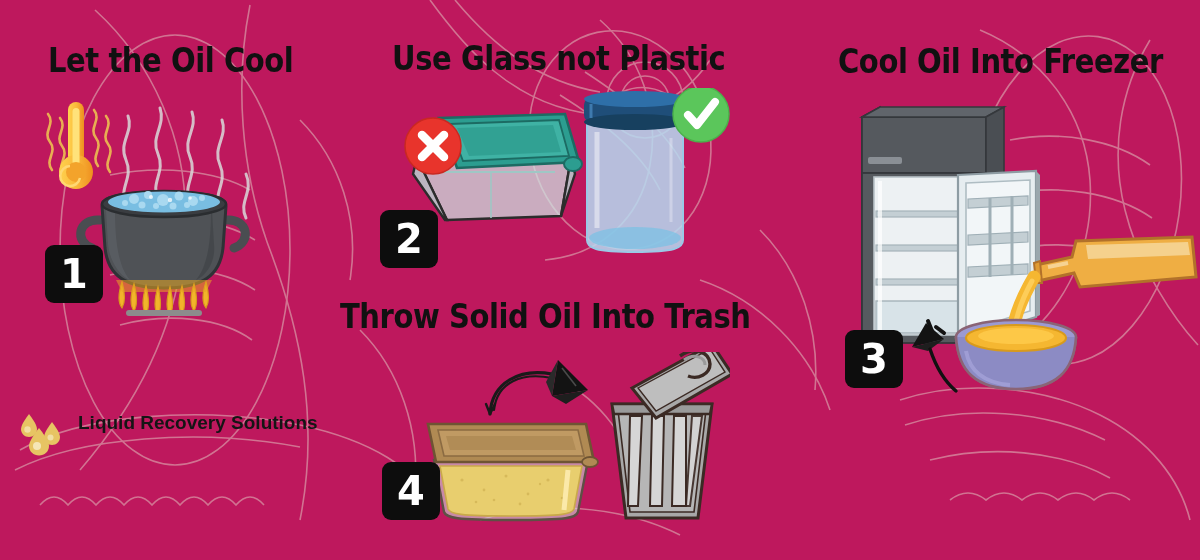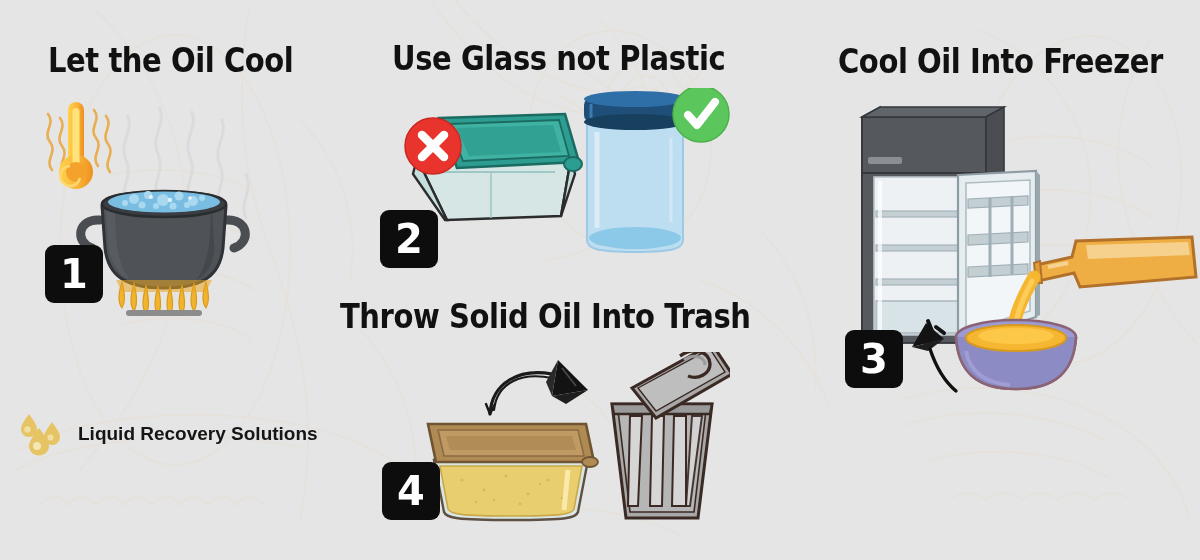--- a/index.html
+++ b/index.html
@@ -4,21 +4,21 @@
 <style>
   html, body {
     margin: 0;
     padding: 0;
     background: #ffffff;
   }
   #infographic {
     position: relative;
     width: 1200px;
     height: 560px;
-    background: #e5e5e5;
+    background: #be185d;
     overflow: hidden;
     font-family: "Liberation Sans", sans-serif;
   }
   
   .bg-watermark {
     position: absolute;
     inset: 0;
     opacity: 0.55;
     pointer-events: none;
   }
@@ -68,21 +68,20 @@
   #art-2 { left: 395px; top: 88px;  width: 350px; height: 190px; }
   #art-3 { left: 840px; top: 95px;  width: 360px; height: 300px; }
   #art-4 { left: 380px; top: 352px; width: 350px; height: 185px; }
 
   
   #brand {
     position: absolute;
     left: 18px;
     top: 412px;
     display: flex;
-    align-items: center;
     gap: 12px;
   }
   #brand-name {
     color: #151515;
     font-family: "Liberation Sans", sans-serif;
     font-weight: bold;
     font-size: 19px;
     white-space: nowrap;
   }
 </style>

